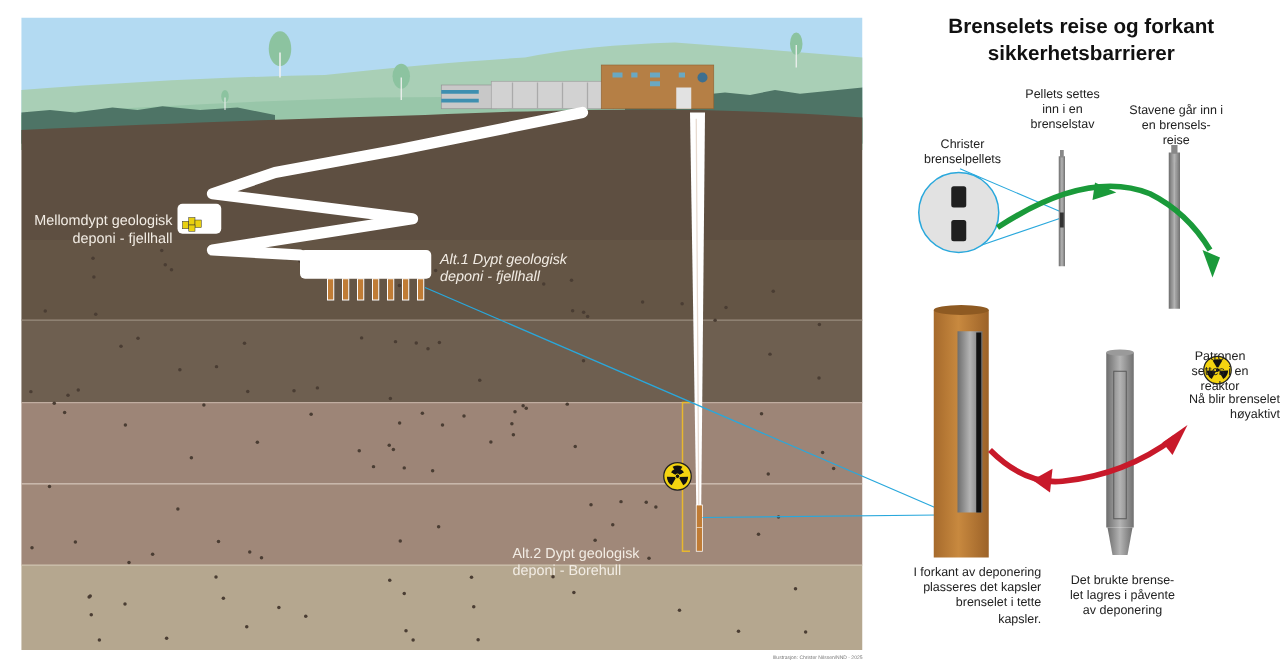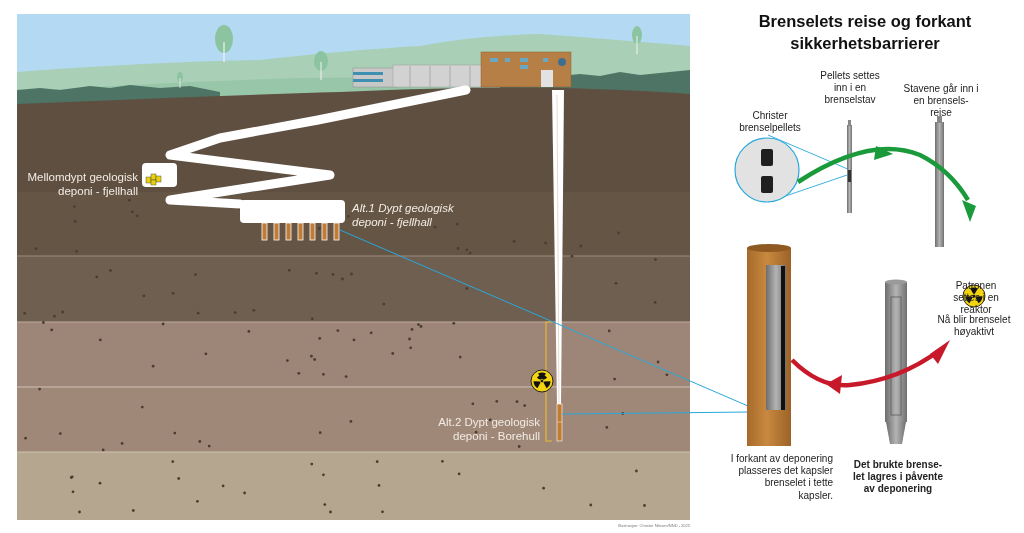--- a/index.html
+++ b/index.html
@@ -305,21 +305,21 @@
 <div class="title">Brenselets reise og forkant sikkerhetsbarrierer</div>
 
 <div class="lbl lbl-light" style="left:20px;top:170px;width:118px;text-align:right;">
   <div>Mellomdypt geologisk</div>
   <div>deponi - fjellhall</div>
 </div>
 <div class="lbl lbl-light" style="left:352px;top:201px;width:140px;font-style:italic;">
   <div>Alt.1 Dypt geologisk</div>
   <div>deponi - fjellhall</div>
 </div>
-<div class="lbl lbl-light" style="left:410px;top:415px;width:130px;text-align:right;">
+<div class="lbl lbl-light" style="left:410px;top:436px;width:130px;text-align:left;">
   <div>Alt.2 Dypt geologisk</div>
   <div>deponi - Borehull</div>
 </div>
 
 <div class="credit">Illustrasjon: Christer Nilssen/NND - 2025</div>
 
 <div class="lbl lbl-dark" style="left:725px;top:110px;width:90px;">
   <div>Christer</div>
   <div>brenselpellets</div>
 </div>
@@ -331,25 +331,25 @@
 <div class="lbl lbl-dark" style="left:893px;top:83px;width:96px;">
   <div>Stavene går inn i</div>
   <div>en brensels-</div>
   <div>reise</div>
 </div>
 <div class="lbl lbl-dark" style="left:940px;top:240px;width:72px;margin-top:40px;">
   <div>Patronen</div>
   <div>settes  i en</div>
   <div>reaktor</div>
 </div>
-<div class="lbl lbl-dark" style="left:924px;top:314px;width:100px;">
+<div class="lbl lbl-dark" style="left:924px;top:314px;width:100px;text-align:right;">
   <div>Nå blir brenselet</div>
   <div>høyaktivt</div>
 </div>
-<div class="lbl lbl-dark" style="left:848px;top:459px;width:100px;font-weight:bold;">
+<div class="lbl lbl-dark" style="left:848px;top:459px;width:100px;">
   <div>Det brukte brense-</div>
   <div>let lagres i påvente</div>
   <div>av deponering</div>
 </div>
 <div class="lbl lbl-dark" style="left:708px;top:453px;width:125px;text-align:right;">
   <div>I forkant av deponering</div>
   <div>plasseres det kapsler</div>
   <div>brenselet i tette</div>
   <div>kapsler.</div>
 </div>

